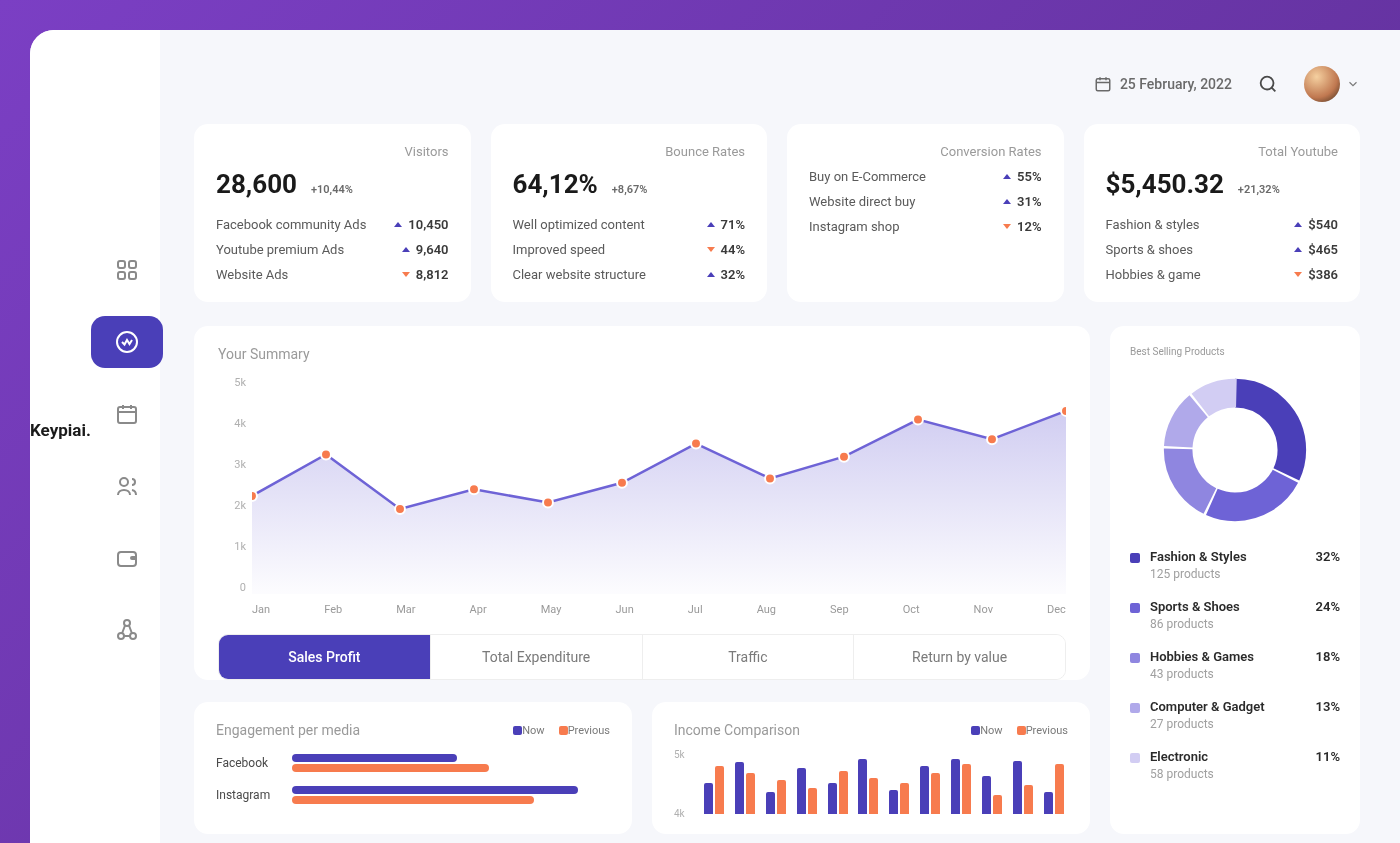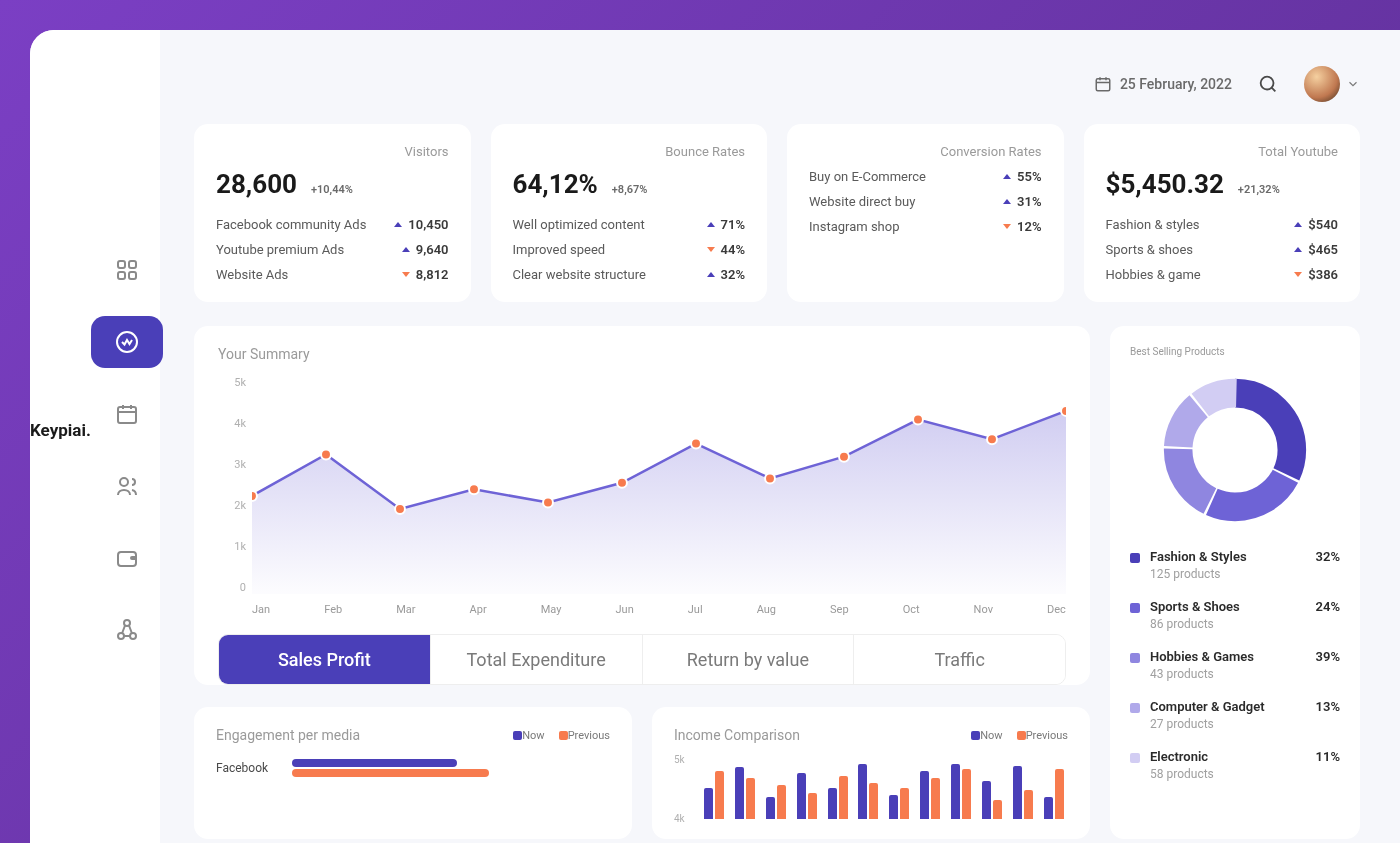--- a/index.html
+++ b/index.html
@@ -40,21 +40,21 @@
 .tri.down { border-top: 5px solid #f77b4e; }
 .content-row { display: grid; grid-template-columns: 1fr 250px; gap: 20px; }
 .summary-card { background: #fff; border-radius: 14px; padding: 20px 24px 0; }
 .summary-title { font-size: 14px; color: #9a9a9a; margin-bottom: 14px; }
 .chart-area { position: relative; height: 240px; }
 .y-axis { position: absolute; left: 0; top: 0; bottom: 22px; width: 28px; display: flex; flex-direction: column; justify-content: space-between; font-size: 11px; color: #b0b0b0; text-align: right; }
 .chart-body { position: absolute; left: 34px; right: 0; top: 0; bottom: 22px; }
 .x-axis { position: absolute; left: 34px; right: 0; bottom: 0; display: flex; justify-content: space-between; font-size: 11px; color: #9a9a9a; }
 .chart-svg { width: 100%; height: 100%; }
 .summary-tabs { display: flex; margin-top: 18px; border: 1px solid #eee; border-radius: 10px; overflow: hidden; }
-.summary-tab { flex: 1; text-align: center; padding: 14px 0; font-size: 18px; color: #7a7a7a; cursor: pointer; background: #fff; }
+.summary-tab { flex: 1; text-align: center; padding: 14px 0; font-size: 14px; color: #7a7a7a; cursor: pointer; background: #fff; }
 .summary-tab.active { background: #4a3fb8; color: #fff; font-weight: 500; }
 .summary-tab + .summary-tab { border-left: 1px solid #eee; }
 .best-card { background: #fff; border-radius: 14px; padding: 20px; }
 .best-title { font-size: 10px; color: #9a9a9a; margin-bottom: 18px; }
 .donut-wrap { display: flex; justify-content: center; margin-bottom: 24px; }
 .best-list { display: flex; flex-direction: column; gap: 18px; }
 .best-item { display: flex; align-items: flex-start; gap: 10px; }
 .best-swatch { width: 10px; height: 10px; border-radius: 2px; margin-top: 4px; flex-shrink: 0; }
 .best-info { flex: 1; }
 .best-item-head { display: flex; justify-content: space-between; align-items: center; }
@@ -291,22 +291,22 @@
                 <span>Aug</span>
                 <span>Sep</span>
                 <span>Oct</span>
                 <span>Nov</span>
                 <span>Dec</span>
               </div>
           </div>
           <div class="summary-tabs" id="summary-tabs">
               <div class="summary-tab active">Sales Profit</div>
               <div class="summary-tab">Total Expenditure</div>
+              <div class="summary-tab">Traffic</div>
               <div class="summary-tab">Return by value</div>
-              <div class="summary-tab">Traffic</div>
             </div>
         </div>
 
         <div class="bottom-row">
           <div class="eng-card">
             <div class="card-head">
               <div class="card-title">Engagement per media</div>
               <div class="legend">
                 <div class="legend-item">
                     <div class="legend-sw" style="background:#4a3fb8"></div>
@@ -317,20 +317,27 @@
                     <span>Previous</span>
                   </div>
               </div>
             </div>
             <div class="eng-rows" id="eng-rows">
                 <div class="eng-row">
                   <div class="eng-label">Facebook</div>
                   <div class="eng-bars">
                     <div class="eng-bar now" style="width:52%"></div>
                     <div class="eng-bar prev" style="width:62%"></div>
+                  </div>
+                </div>
+                <div class="eng-row">
+                  <div class="eng-label">Instagram</div>
+                  <div class="eng-bars">
+                    <div class="eng-bar now" style="width:90%"></div>
+                    <div class="eng-bar prev" style="width:76%"></div>
                   </div>
                 </div>
               </div>
           </div>
           <div class="inc-card">
             <div class="card-head">
               <div class="card-title">Income Comparison</div>
               <div class="legend">
                 <div class="legend-item">
                     <div class="legend-sw" style="background:#4a3fb8"></div>
@@ -432,21 +439,21 @@
                   <span class="best-pct">24%</span>
                 </div>
                 <div class="best-sub">86 products</div>
               </div>
             </div>
             <div class="best-item">
               <div class="best-swatch" style="background:#8f86e0"></div>
               <div class="best-info">
                 <div class="best-item-head">
                   <span class="best-name">Hobbies &amp; Games</span>
-                  <span class="best-pct">39%</span>
+                  <span class="best-pct">18%</span>
                 </div>
                 <div class="best-sub">43 products</div>
               </div>
             </div>
             <div class="best-item">
               <div class="best-swatch" style="background:#b0a9ea"></div>
               <div class="best-info">
                 <div class="best-item-head">
                   <span class="best-name">Computer &amp; Gadget</span>
                   <span class="best-pct">13%</span>

